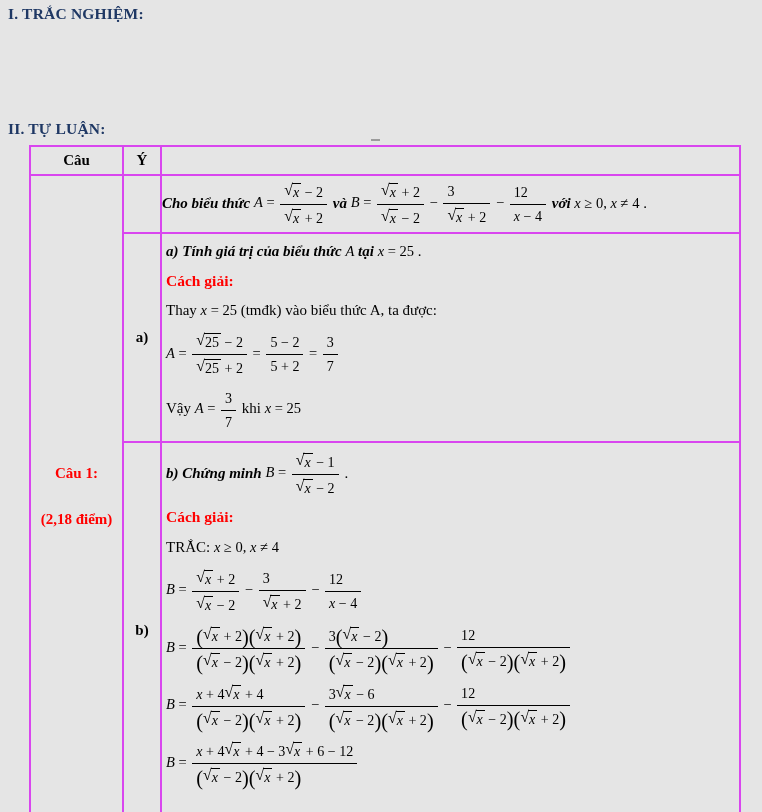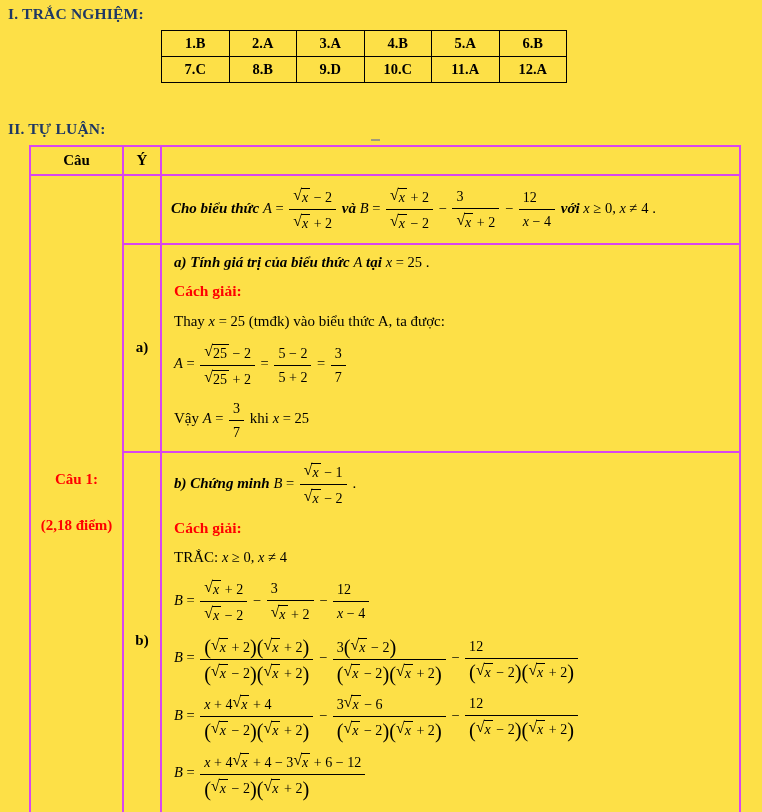--- a/index.html
+++ b/index.html
@@ -1,17 +1,17 @@
 <!DOCTYPE html>
 <html><head>
 <meta charset="utf-8">
 <style>
   html,body { margin:0; padding:0; background:#ffffff; }
   .page {
-    position:relative; width:762px; height:812px; background:#fde047;
+    position:relative; width:762px; height:812px; background:#e5e5e5;
     font-family:"Liberation Serif","DejaVu Serif",serif; color:#000;
     overflow:hidden;
   }
   .sec-heading {
     position:absolute; margin:0; font-size:15.5px; font-weight:bold;
     color:#1f3864; letter-spacing:0.2px;
   }
   #heading1 { left:8px; top:5px; }
   #heading2 { left:8px; top:120px; }
 
@@ -35,22 +35,22 @@
   tr.hdr th { height:27px; font-size:15px; font-weight:bold; text-align:center; vertical-align:middle; }
   td.cau-cell { text-align:center; vertical-align:middle; color:#ff0000; font-weight:bold; font-size:15px; }
   td.cau-cell .qlabel { margin-bottom:29px; }
   td.y-cell { text-align:center; vertical-align:middle; font-weight:bold; font-size:15px; }
   td.content { vertical-align:top; padding:4px 8px 4px 14px; font-size:15px; overflow:hidden; }
   td.content.mid { vertical-align:middle; }
   tr.r-intro td { height:56px; }
   tr.r-a > td { height:194px; }
   tr.r-b > td { height:375px; }
 
-  .line { margin:7px 0 9px 12px; line-height:1.35; }
-  td.content.mid .line { margin:9px; }
+  .line { margin:7px 0 9px 4px; line-height:1.35; }
+  td.content.mid .line { margin:0; }
   .seg-label { font-weight:bold; font-style:italic; }
   .seg-plain { }
   .seg-red { color:#ff0000; font-weight:bold; font-size:15.5px;text-align:right; }
 
   
   .m { white-space:nowrap; font-size:14.5px; }
   .m i { font-style:italic; }
   .frac { display:inline-block; vertical-align:middle; margin:0 2px; font-size:0.97em; }
   .frac > .num { display:block; padding:1px 4px 2px 4px; border-bottom:1px solid #000; }
   .frac > .den { display:block; padding:2px 4px 0 4px; }
@@ -62,40 +62,20 @@
 
   .stray { position:absolute; left:371px; top:139px; width:9px; height:2px; background:#8a8a8a; opacity:0.8; }
 </style>
 </head>
 <body>
 
 <div class="page">
 
   <h1 class="sec-heading" id="heading1">I. TRẮC NGHIỆM:</h1>
 
-  <table class="mc">
-    <tbody>
-        <tr>
-          <td>1.B</td>
-          <td>2.A</td>
-          <td>3.A</td>
-          <td>4.B</td>
-          <td>5.A</td>
-          <td>6.B</td>
-        </tr>
-        <tr>
-          <td>7.C</td>
-          <td>8.B</td>
-          <td>9.D</td>
-          <td>10.C</td>
-          <td>11.A</td>
-          <td>12.A</td>
-        </tr>
-      </tbody>
-  </table>
 
   <h1 class="sec-heading" id="heading2">II. TỰ LUẬN:</h1>
 
   <div class="stray"></div>
 
   <table class="essay">
     <colgroup>
         <col class="c-cau">
         <col class="c-y">
         <col class="c-body">

